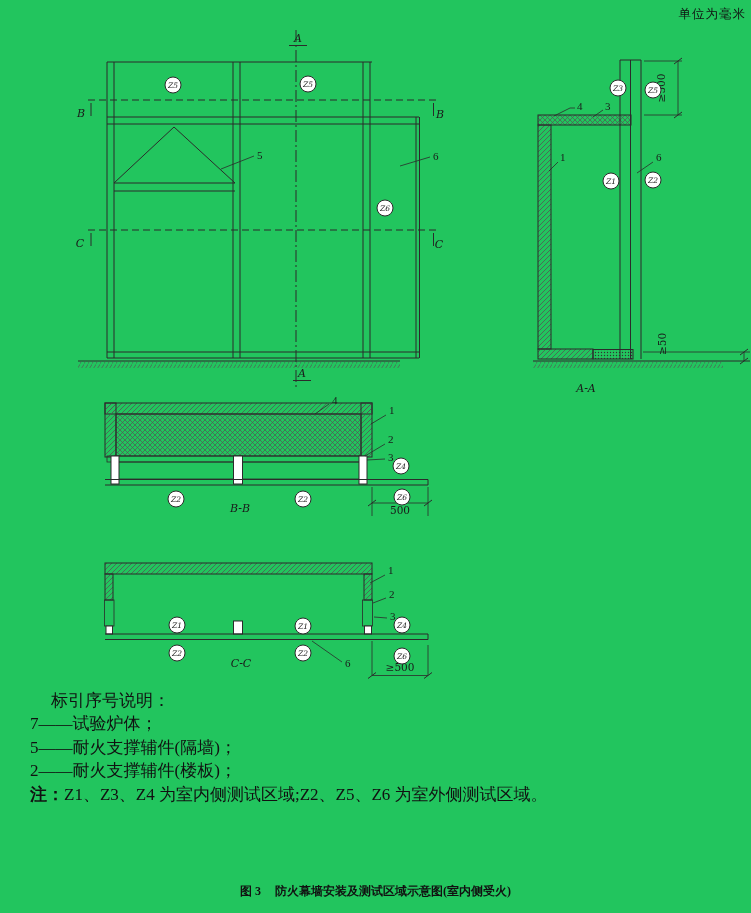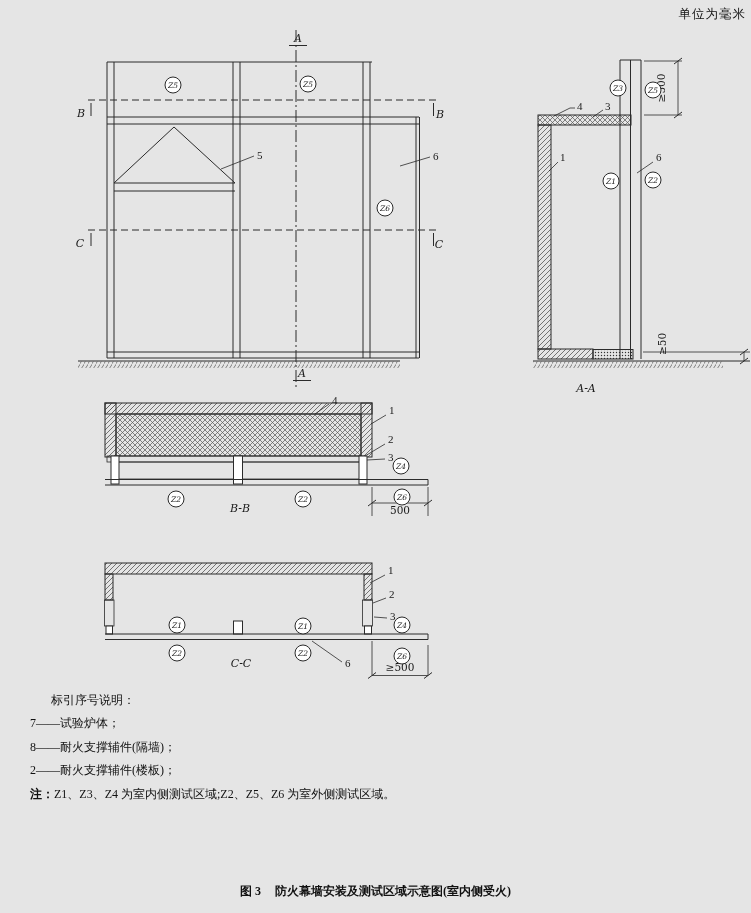--- a/index.html
+++ b/index.html
@@ -1,33 +1,33 @@
 <!DOCTYPE html>
 <html><head>
 <meta charset="utf-8">
 <style>
   html,body{margin:0;padding:0;background:#fff;}
   body{width:751px;height:913px;position:relative;overflow:hidden;
        font-family:"Liberation Serif","DejaVu Serif",serif;color:#111;}
-  .page{position:absolute;inset:0;background:#e5e5e5;}
+  .page{position:absolute;inset:0;background:#22c55e;}
   .units{position:absolute;top:6px;right:5px;font-size:12.5px;letter-spacing:1px;}
   svg.drawing{position:absolute;left:0;top:0;}
   svg .ln{stroke:#2b2b2b;stroke-width:1;fill:none;}
   svg .thin{stroke:#2b2b2b;stroke-width:0.8;fill:none;}
   svg .dash{stroke-dasharray:7,4;}
   svg .cdash{stroke-dasharray:12,3,2,3;}
   svg .wfill{fill:#fff;stroke:#2b2b2b;stroke-width:1;}
   svg .pfill{stroke:#2b2b2b;stroke-width:1;}
   svg text{fill:#1a1a1a;}
   svg text.zl{font:italic 7.5px "DejaVu Serif",serif;text-anchor:middle;}
   svg text.co{font:11px "Liberation Serif",serif;}
   svg text.mk{font:italic 11px "DejaVu Serif",serif;text-anchor:middle;}
   svg text.cap{font:italic 11px "DejaVu Serif",serif;text-anchor:middle;}
   svg text.dim{font:10.5px "DejaVu Serif",serif;text-anchor:middle;}
-  .legend{position:absolute;left:30px;top:689px;font-size:12px;line-height:23.4px;white-space:nowrap;}
+  .legend{position:absolute;left:30px;top:689px;font-size:17px;line-height:23.4px;white-space:nowrap;}
   .legend .title{padding-left:21px;}
   .legend .prefix{font-weight:bold;}
   .caption{position:absolute;left:0;right:0;top:883px;text-align:center;font-weight:bold;font-size:12px;}
   .caption .gap{display:inline-block;width:14px;}
 </style>
 </head>
 <body>
 
 <div class="page">
 
@@ -302,21 +302,21 @@
         <text class="zl" x="402" y="658.6">Z6</text>
       </g>
 
       <text class="cap" x="241" y="667">C-C</text>
     </g>
   </svg>
 
   <div class="legend">
     <div class="title">标引序号说明：</div>
     <div>7——试验炉体；</div>
-    <div>8——耐火支撑辅件(隔墙)；</div>
+    <div>5——耐火支撑辅件(隔墙)；</div>
     <div>2——耐火支撑辅件(楼板)；</div>
     <div><span class="prefix">注：</span><span>Z1、Z3、Z4 为室内侧测试区域;Z2、Z5、Z6 为室外侧测试区域。</span></div>
   </div>
 
   <div class="caption">
     <span>图 3</span><span class="gap"></span><span>防火幕墙安装及测试区域示意图(室内侧受火)</span>
   </div>
 
 </div>
 

